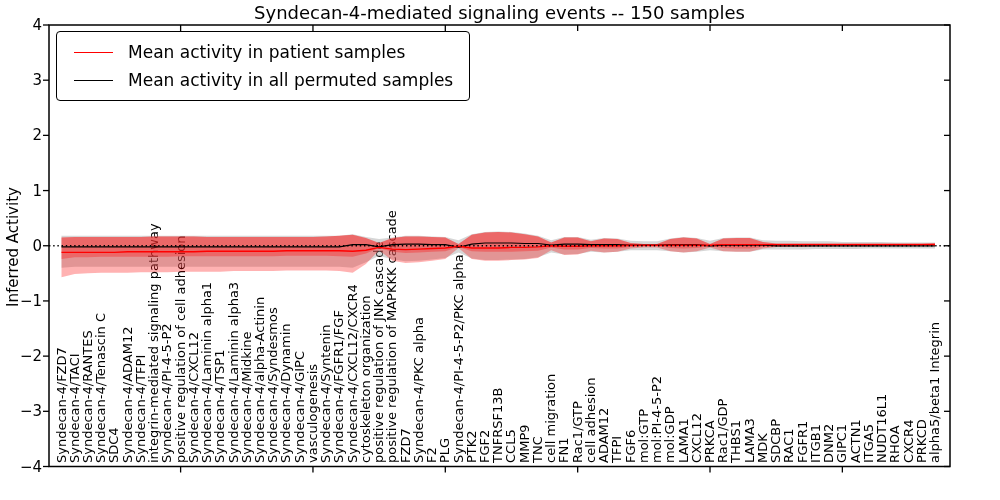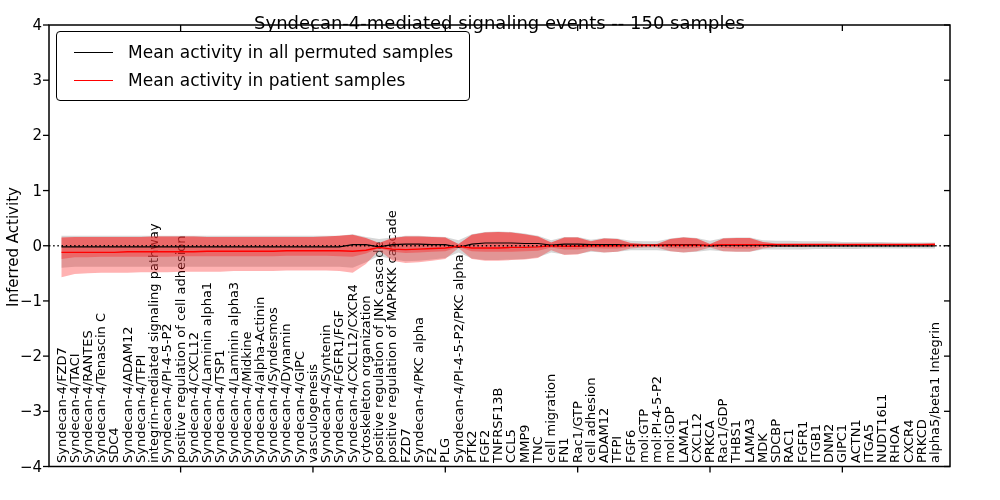--- a/index.html
+++ b/index.html
@@ -1,18 +1,18 @@
 <!DOCTYPE html>
 <html><head>
 <meta charset="utf-8">
 <style>
   html,body{margin:0;padding:0;background:#fff;}
   #figure{position:relative;width:1000px;height:500px;background:#ffffff;overflow:hidden;
           font-family:"DejaVu Sans","Liberation Sans",sans-serif;color:#000;}
-  #chart-title{position:absolute;left:49px;top:12px;width:901px;text-align:center;
+  #chart-title{position:absolute;left:49px;top:2px;width:901px;text-align:center;
                font-size:18px;white-space:nowrap;}
   #y-axis-label{position:absolute;left:4px;top:247px;transform:rotate(-90deg) translateX(-50%);
                 transform-origin:0 0;white-space:nowrap;font-size:15px;}
   #x-axis-label{position:absolute;left:49px;top:480px;width:901px;text-align:center;font-size:15px;}
   .ytick-label{position:absolute;left:8px;width:34px;text-align:right;font-size:15px;line-height:18px;}
   .xcat-label{position:absolute;transform:rotate(-90deg);transform-origin:0 0;
               white-space:nowrap;font-size:13px;line-height:13px;}
   #plot-svg{position:absolute;left:0;top:0;pointer-events:none;}
   #legend{position:absolute;left:56px;top:31px;background:#fff;border:1.3px solid #000;
           border-radius:4px;padding:6px 16px 6px 17px;}
@@ -143,21 +143,21 @@
       <line x1="577.6590909090909" y1="25" x2="577.6590909090909" y2="31" stroke="#000" stroke-width="1.3"></line>
       <line x1="577.6590909090909" y1="466.5" x2="577.6590909090909" y2="472.5" stroke="#000" stroke-width="1.3"></line>
       <line x1="710.0075757575758" y1="25" x2="710.0075757575758" y2="31" stroke="#000" stroke-width="1.3"></line>
       <line x1="710.0075757575758" y1="466.5" x2="710.0075757575758" y2="472.5" stroke="#000" stroke-width="1.3"></line>
       <line x1="842.3560606060606" y1="25" x2="842.3560606060606" y2="31" stroke="#000" stroke-width="1.3"></line>
       <line x1="842.3560606060606" y1="466.5" x2="842.3560606060606" y2="472.5" stroke="#000" stroke-width="1.3"></line>
     </svg>
 
   <div id="legend">
     <div class="legend-row">
+      <span class="legend-sample" style="border-top-color: rgb(255, 0, 0);"></span>
+      <span class="legend-label">Mean activity in patient samples</span>
+    </div>
+    <div class="legend-row">
       <span class="legend-sample" style="border-top-color: rgb(0, 0, 0);"></span>
       <span class="legend-label">Mean activity in all permuted samples</span>
-    </div>
-    <div class="legend-row">
-      <span class="legend-sample" style="border-top-color: rgb(255, 0, 0);"></span>
-      <span class="legend-label">Mean activity in patient samples</span>
     </div>
   </div>
 </div>
 
 </body></html>

